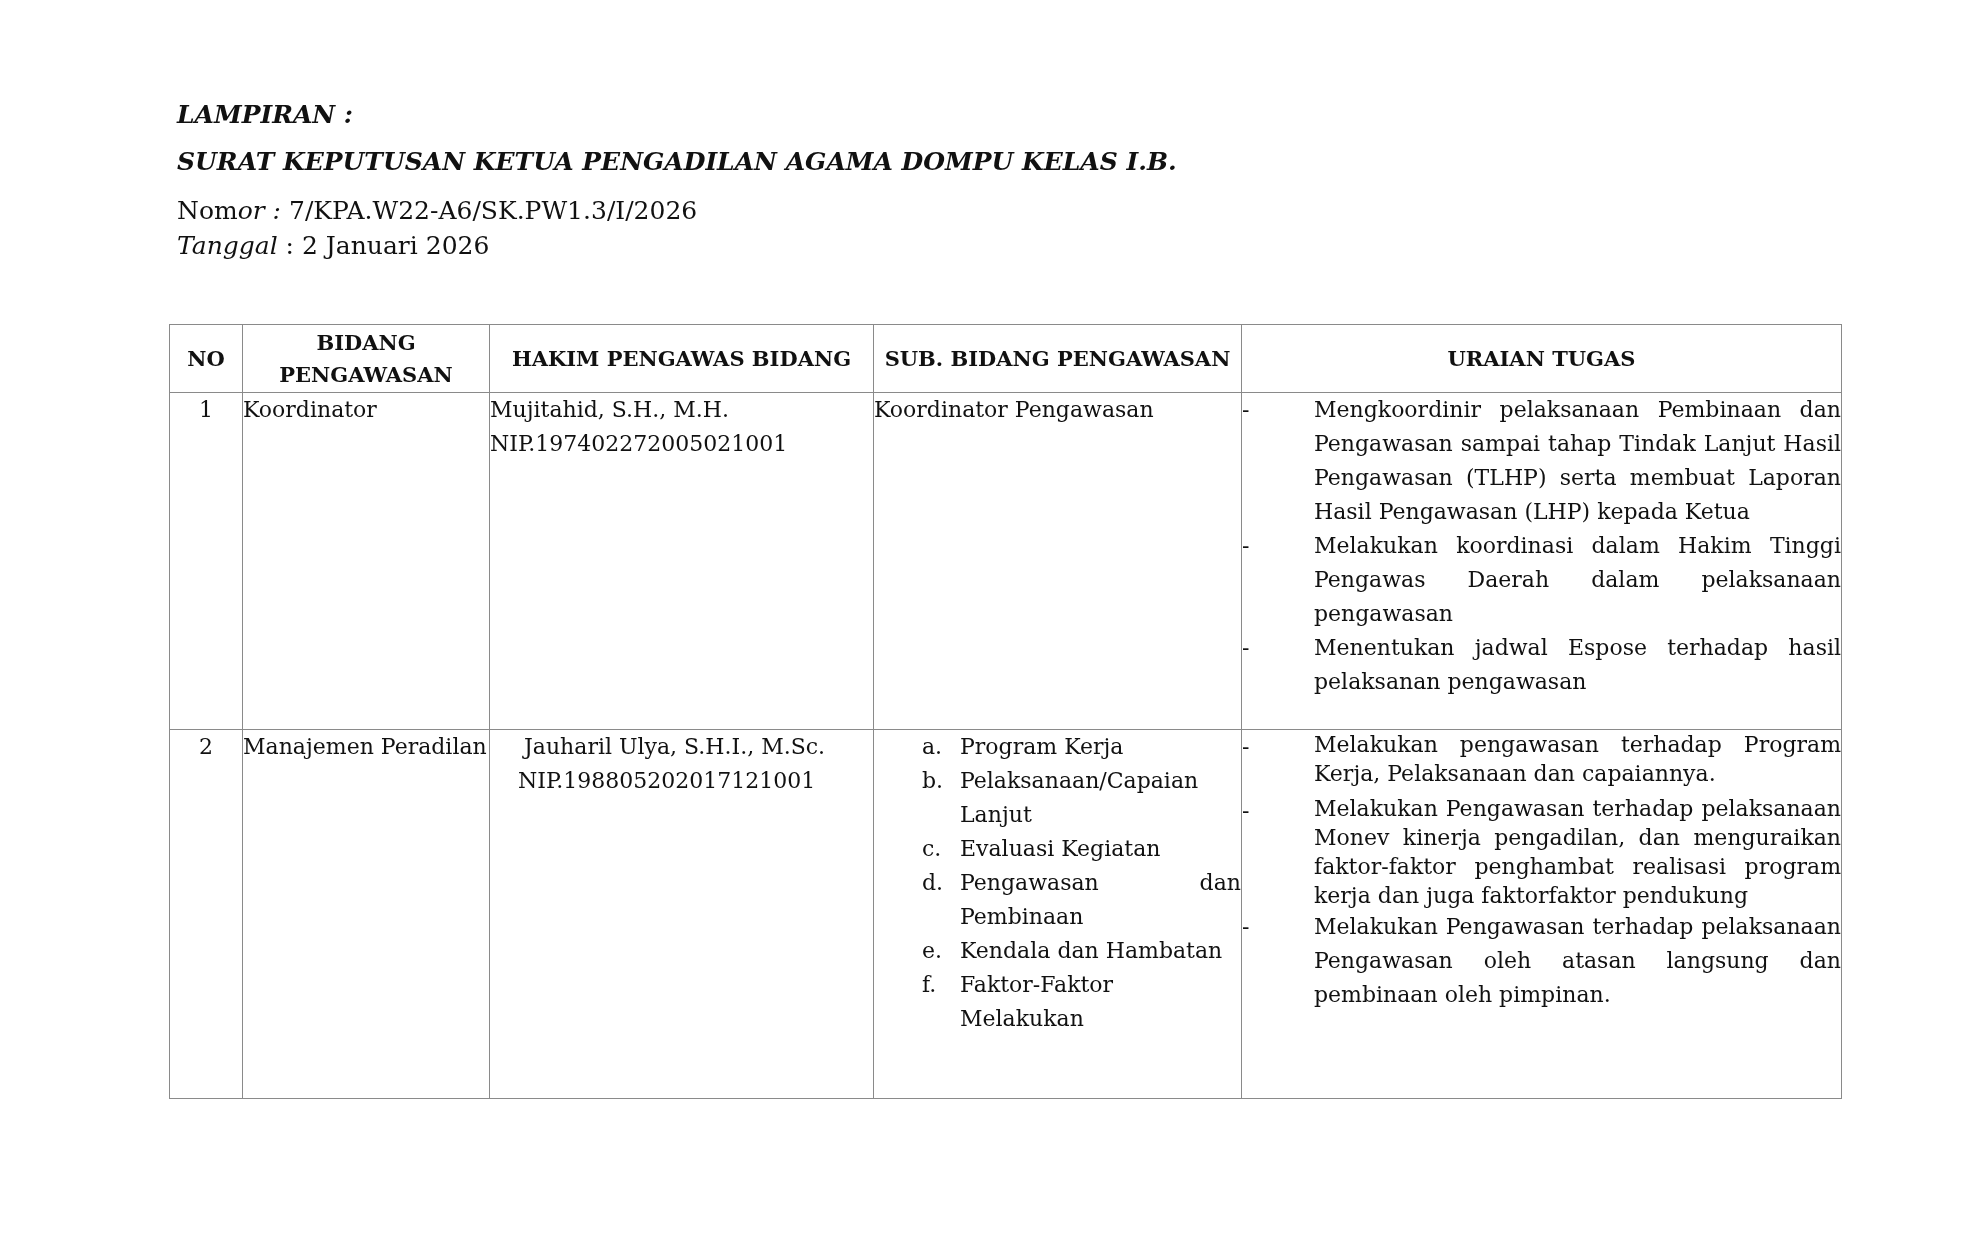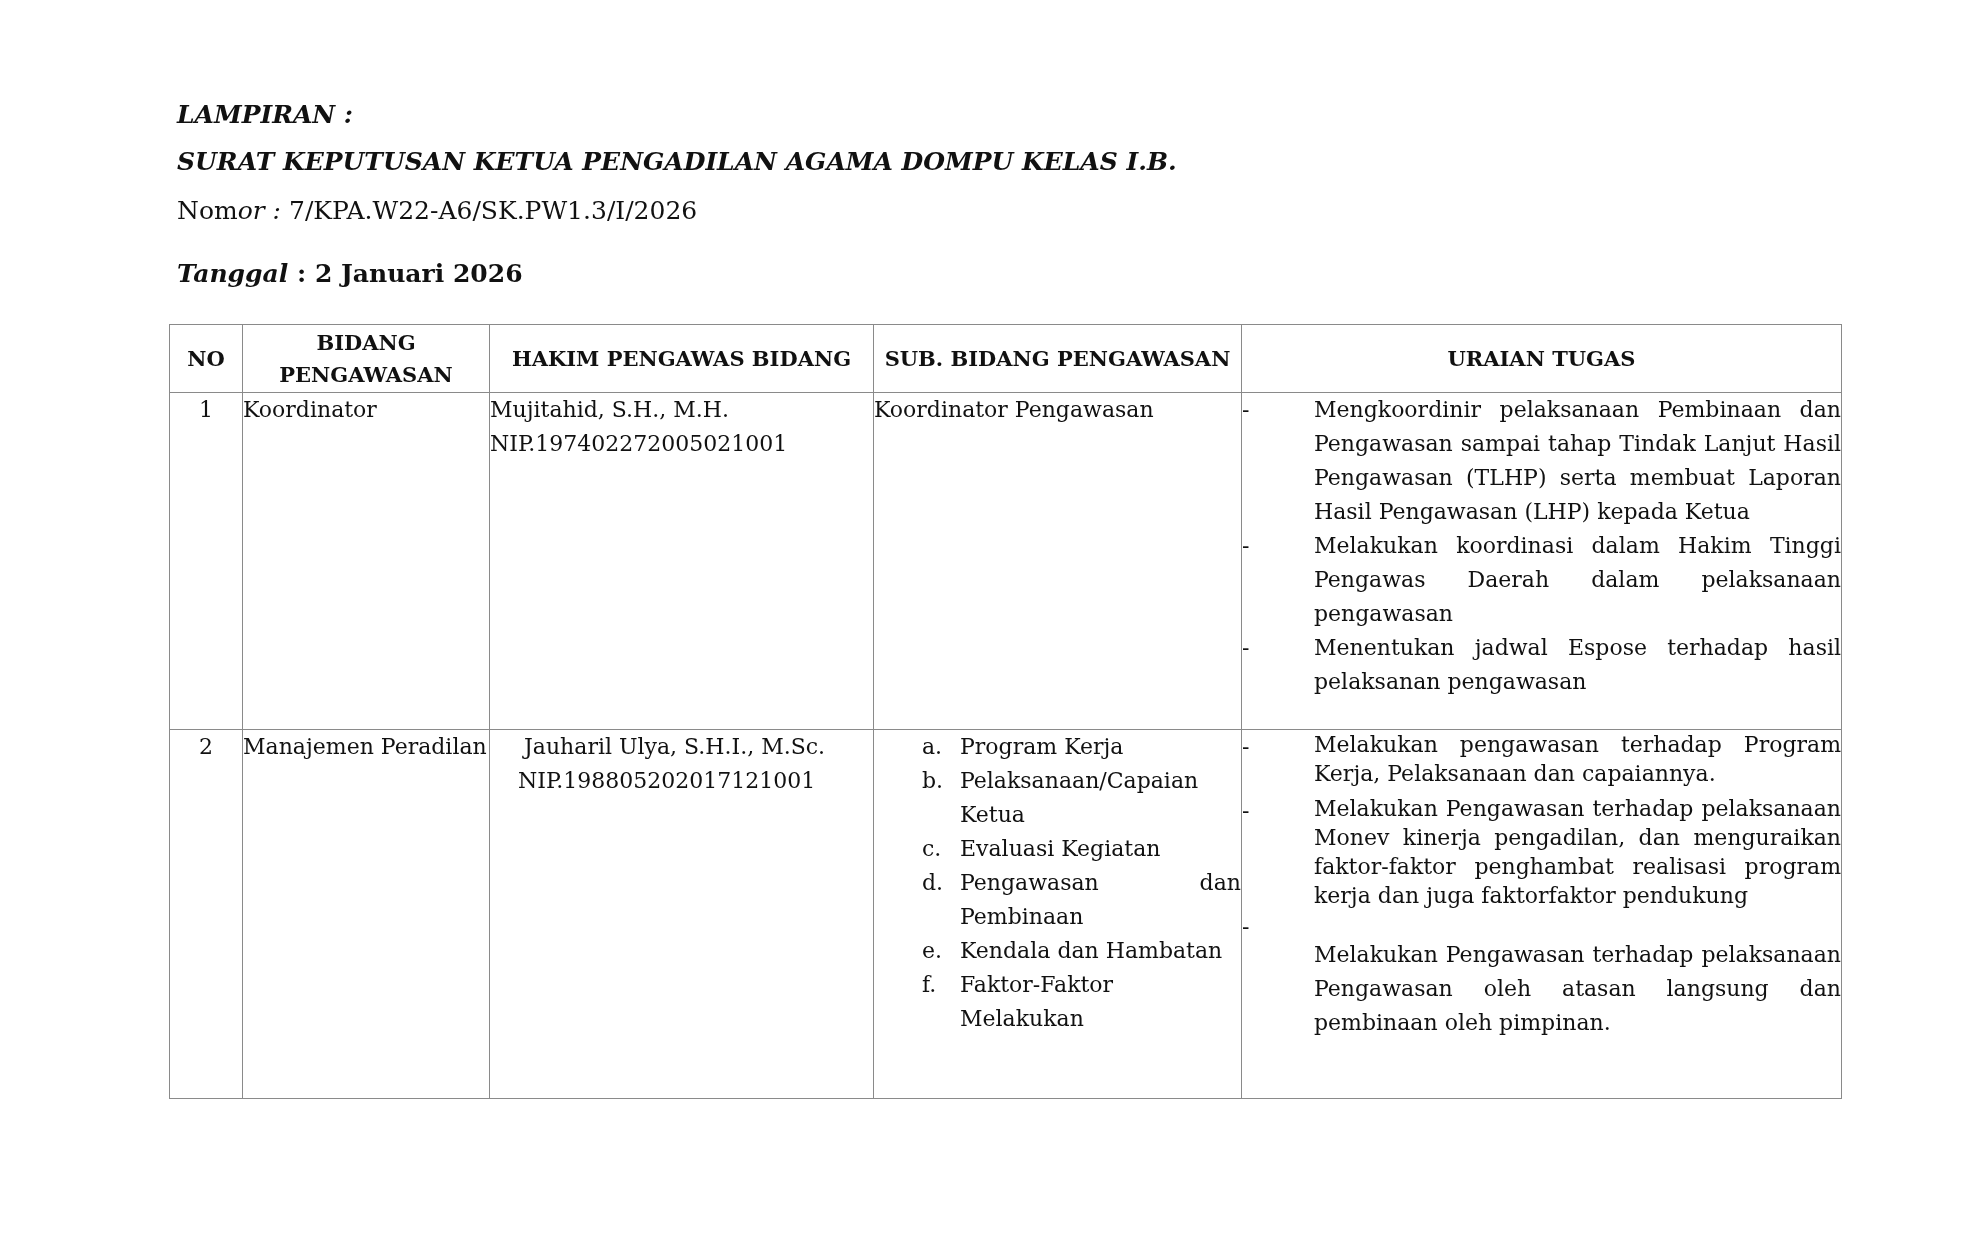--- a/index.html
+++ b/index.html
@@ -7,21 +7,21 @@
     width: 1967px; height: 1241px; position: relative; overflow: hidden;
     font-family: "DejaVu Serif", "Liberation Serif", serif;
     color: #111111;
   }
   .hdr { position: absolute; left: 177px; font-size: 25px; white-space: nowrap; }
   .hdr.bold-it { font-weight: bold; font-style: italic; }
   .it { font-style: italic; margin-top: 20px; }
   #h-lampiran { top: 100px; }
   #h-surat { top: 147px; }
   #h-nomor { top: 196px; }
-  #h-tanggal { top: 259px; font-weight: bold; }
+  #h-tanggal { top: 231px; }
 
   table.main {
     position: absolute; left: 169px; top: 324px;
     width: 1672px; border-collapse: collapse; table-layout: fixed;
     font-size: 22px; line-height: 34px;
   }
   table.main th, table.main td {
     border: 1.5px solid #8a8a8a; vertical-align: top; padding: 0;
   }
   table.main th {
@@ -41,21 +41,21 @@
   td.uraian { padding: 1px 3px 0 8px; }
 
   tr.r1 td { height: 336px; }
   tr.r2 td { height: 368px; }
 
   .dash-item { display: flex; }
   .dash { width: 72px; flex: none; }
   .dash-text { flex: 1; text-align: justify; text-align-last: left; }
   .r2 .dash-text { line-height: 29px; }
   .r2 .dash-item.spaced { margin-top: 6px; }
-  .r2 .dash-item.last .dash-text { line-height: 34px; margin-top: 28px; }
+  .r2 .dash-item.last .dash-text { line-height: 34px; }
 
   ol.sub-list { list-style: none; margin: 0; padding: 0 0 0 48px; }
   ol.sub-list li { display: flex; }
   ol.sub-list .mark { width: 38px; flex: none; }
   ol.sub-list .txt { flex: 1; text-align: justify; text-align-last: left; }
 </style>
 </head>
 <body>
 
 <div class="hdr bold-it" id="h-lampiran">LAMPIRAN :</div>
@@ -112,21 +112,21 @@
         <div style="padding-left:8px;">NIP.198805202017121001</div>
       </td>
       <td class="sub">
         <ol class="sub-list">
           <li>
               <span class="mark">a.</span>
               <span class="txt">Program Kerja</span>
             </li>
           <li>
               <span class="mark">b.</span>
-              <span class="txt">Pelaksanaan/Capaian Ketua</span>
+              <span class="txt">Pelaksanaan/Capaian Lanjut</span>
             </li>
           <li>
               <span class="mark">c.</span>
               <span class="txt">Evaluasi Kegiatan</span>
             </li>
           <li>
               <span class="mark">d.</span>
               <span class="txt">Pengawasan dan Pembinaan</span>
             </li>
           <li>

